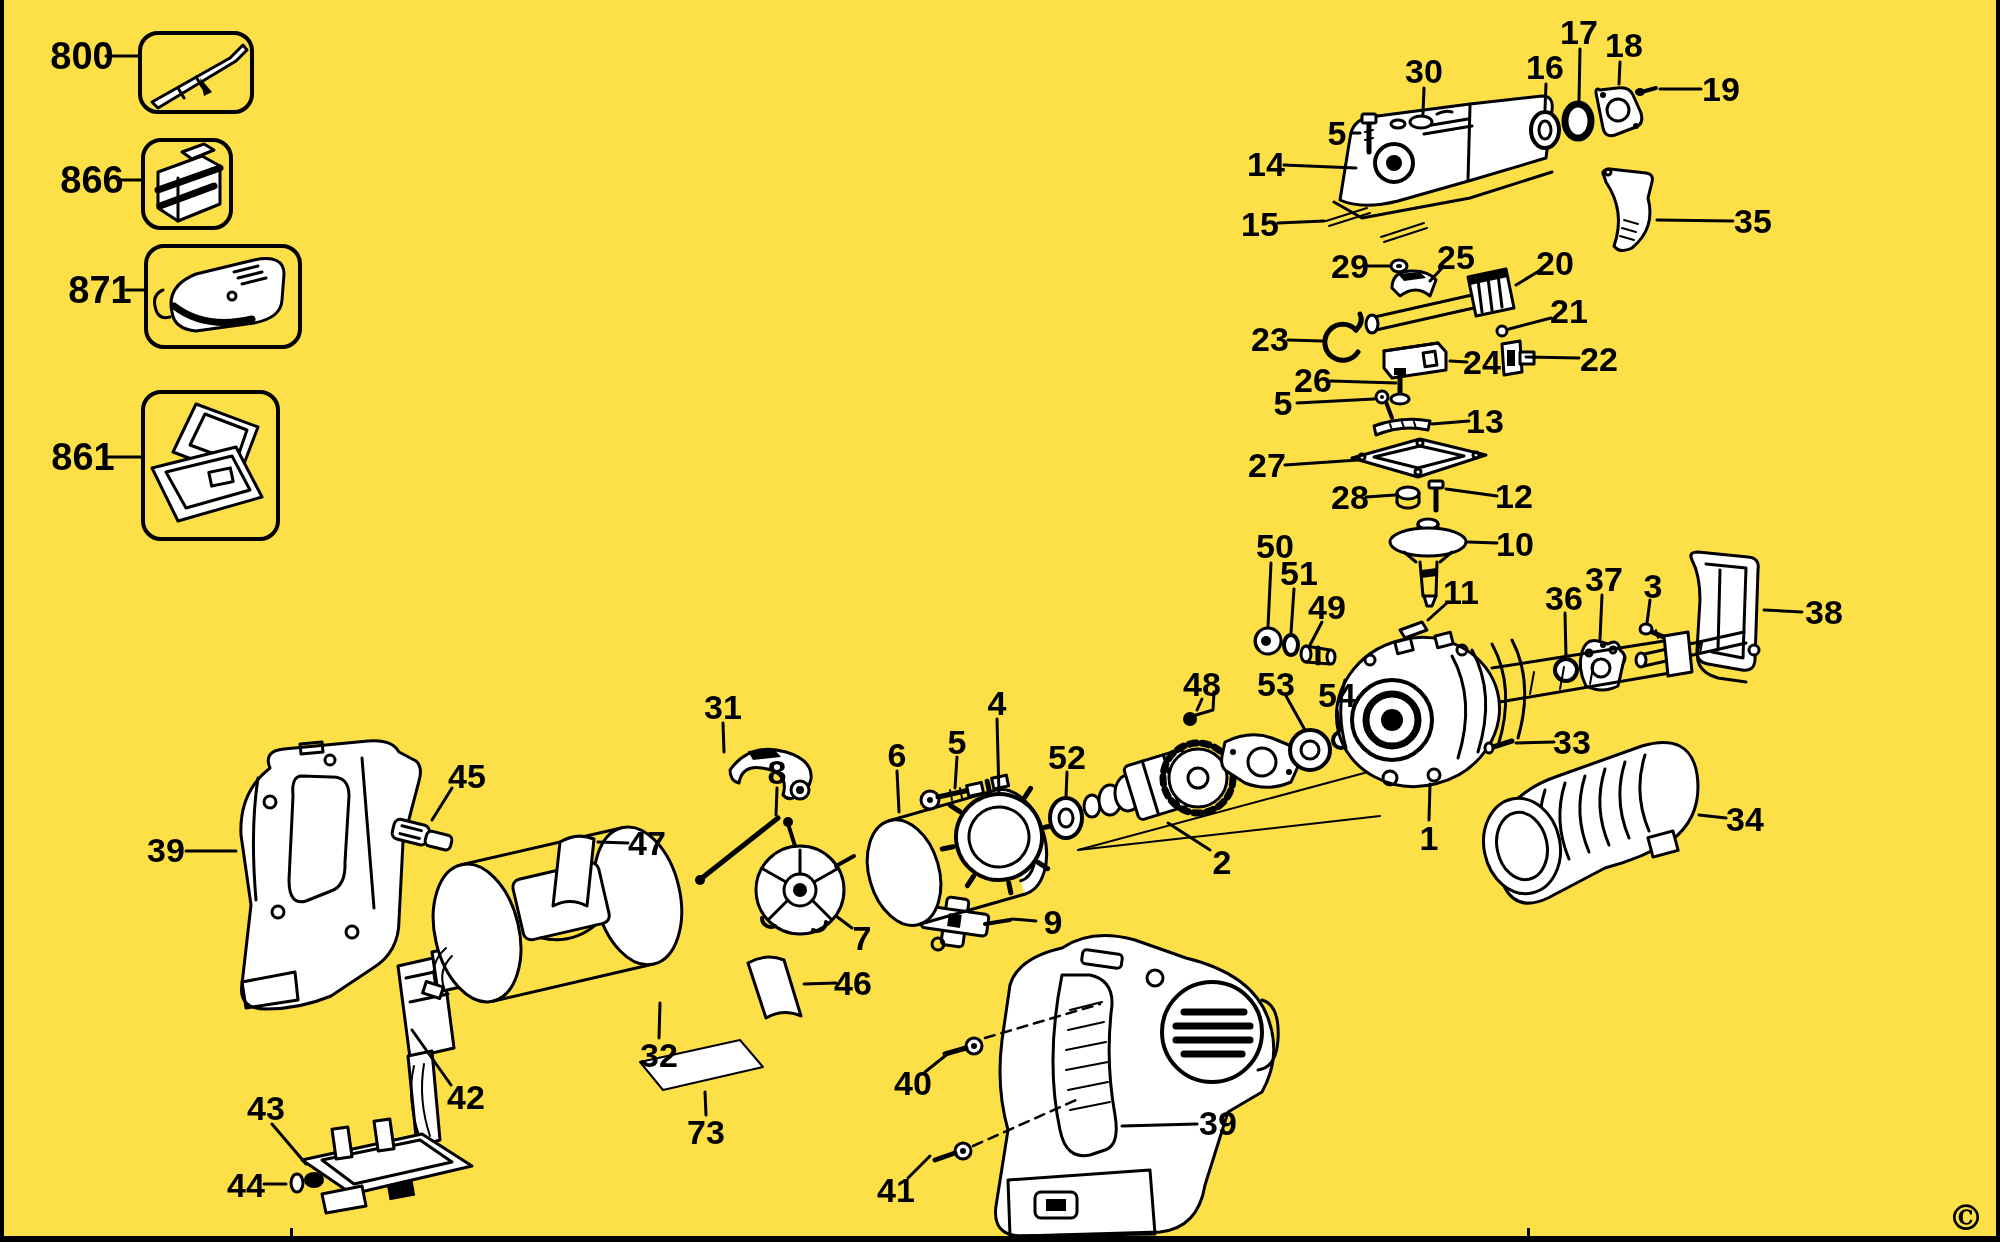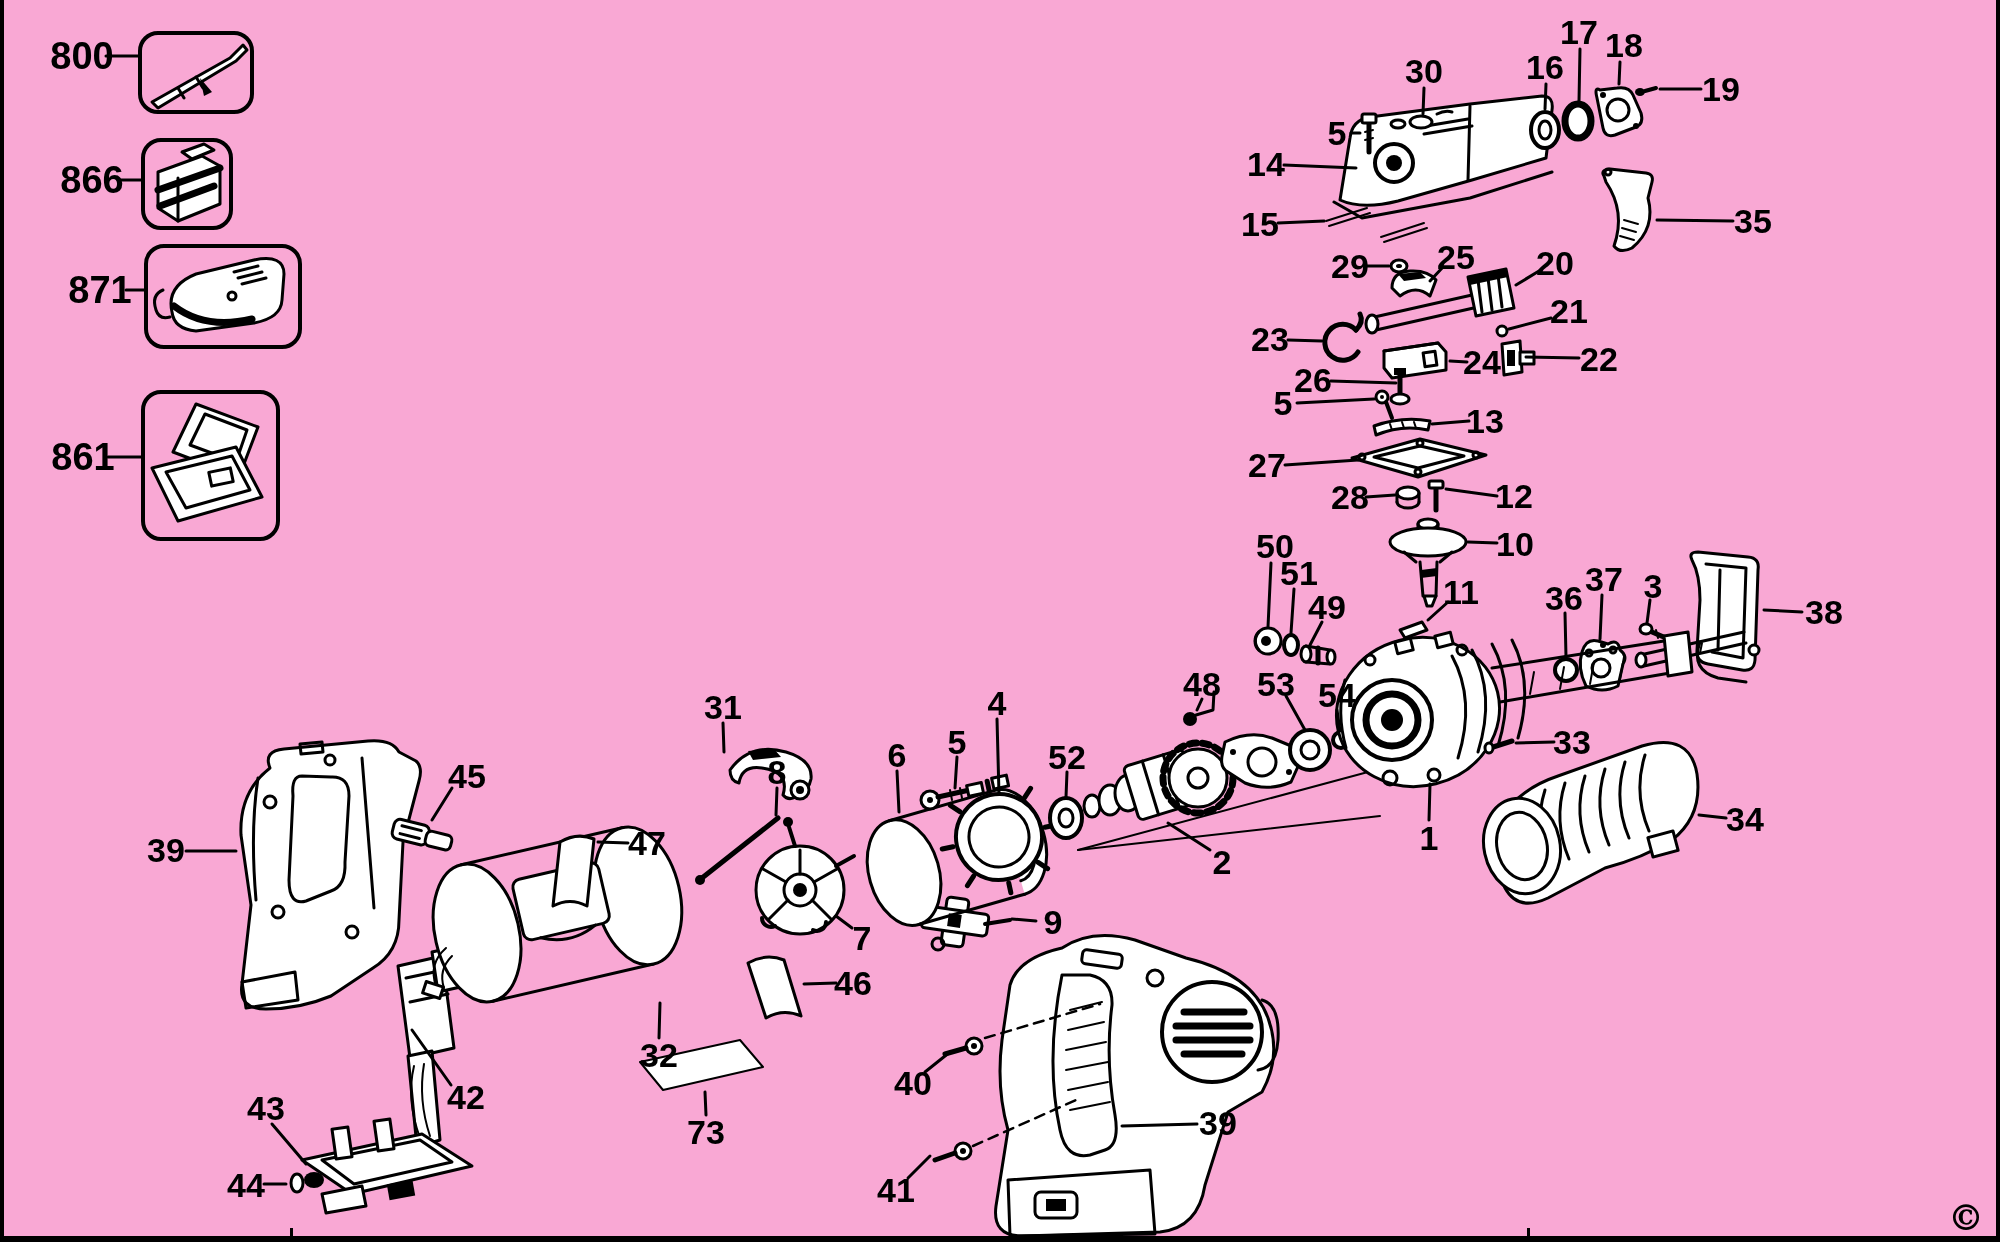--- a/index.html
+++ b/index.html
@@ -1,16 +1,16 @@
 <!DOCTYPE html>
 <html><head>
 <meta charset="utf-8">
 <style>
   html,body{margin:0;padding:0;background:#e8e8e8}
-  .page{position:relative;width:2000px;height:1242px;background:#f9a8d4;overflow:hidden;
+  .page{position:relative;width:2000px;height:1242px;background:#fde047;overflow:hidden;
         font-family:"Liberation Sans",sans-serif}
   .page svg{position:absolute;left:0;top:0}
   text.callout{font-family:"Liberation Sans",sans-serif;font-weight:700;font-size:34px;
                fill:#000;text-anchor:middle;stroke:none}
   text.acc{font-family:"Liberation Sans",sans-serif;font-weight:700;font-size:38px;
            fill:#000;text-anchor:middle;stroke:none}
   .copyright{position:absolute;right:16px;bottom:4px;font-family:"DejaVu Serif",serif;
              font-weight:700;font-size:36px;color:#000}
   
   g.art{stroke:#000;fill:none;stroke-width:3;stroke-linecap:round;stroke-linejoin:round}

